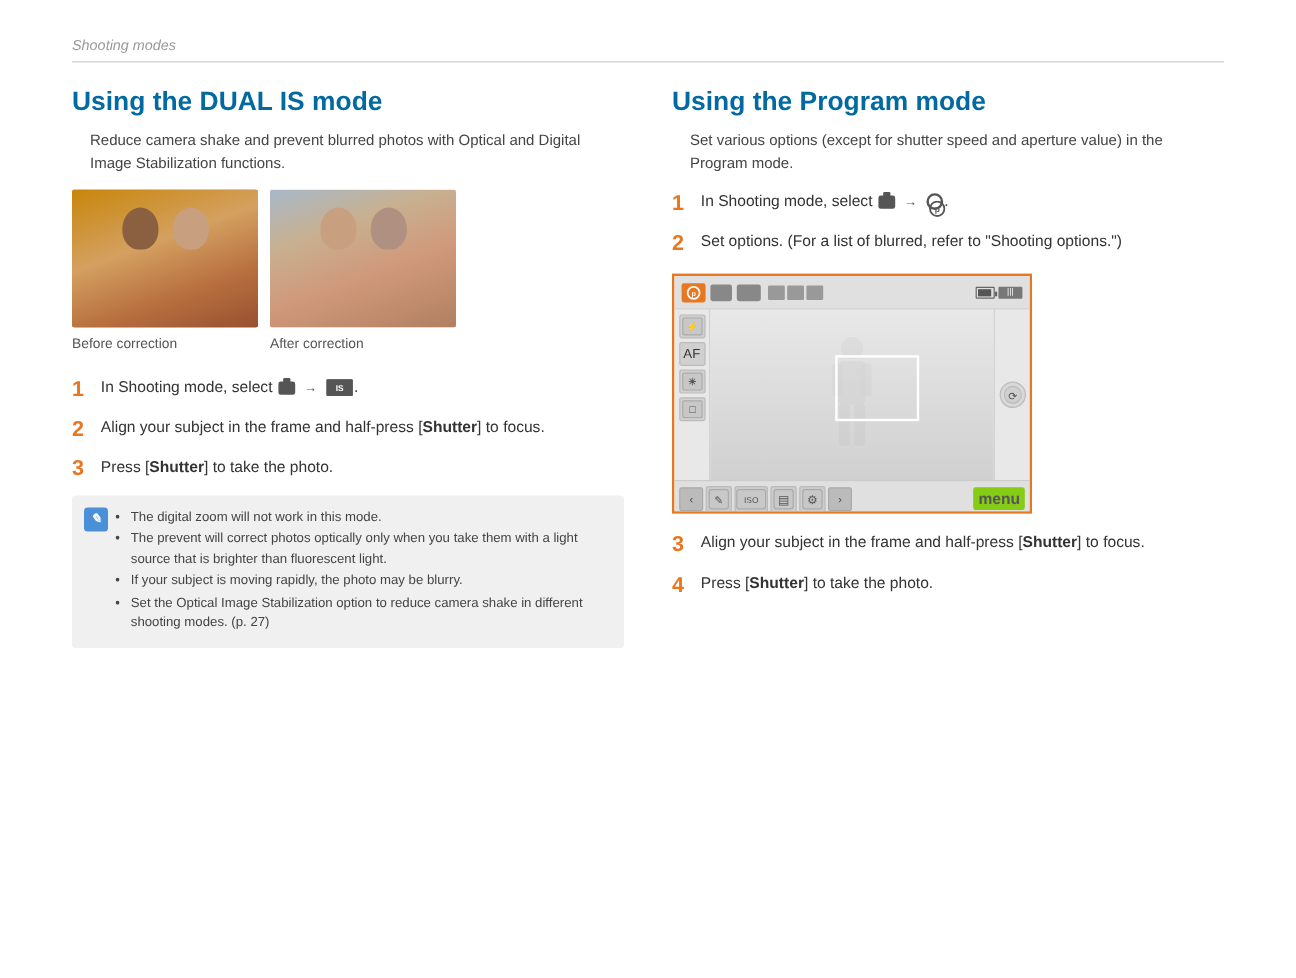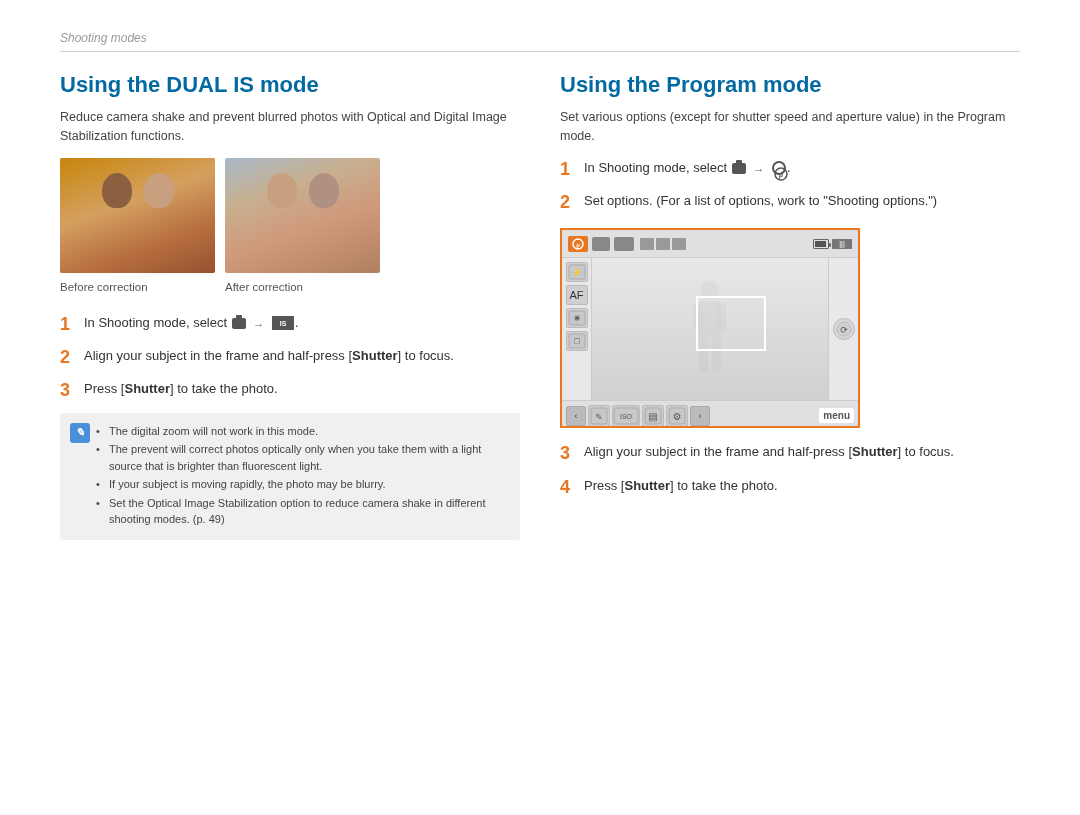--- a/index.html
+++ b/index.html
@@ -55,20 +55,21 @@
       font-weight: bold;
       margin-bottom: 10px;
     }
 
     
     .desc-text {
       font-size: 12.5px;
       color: #444;
       line-height: 1.5;
       margin-bottom: 12px;
+      margin-left: 15px;
     }
 
     
     .photo-pair {
       display: flex;
       gap: 10px;
       margin-bottom: 8px;
     }
 
     .photo-box {
@@ -286,24 +287,24 @@
       border-radius: 2px;
       display: flex;
       align-items: center;
       justify-content: center;
       font-size: 7px;
       color: #444;
     }
 
     .cam-menu-text {
       margin-left: auto;
-      font-size: 10px;
+      font-size: 13px;
       color: #555;
       font-weight: bold;
-      background: #ffffff;
+      background: #84cc16;
       padding: 2px 4px;
       border-radius: 2px;
     }
 
     .cam-nav-btn {
       width: 20px;
       height: 20px;
       background: #bbb;
       border: 1px solid #aaa;
       border-radius: 2px;
@@ -504,21 +505,21 @@
         <div class="note-item">
           <span class="note-bullet">•</span>
           <span>The prevent will correct photos optically only when you take them with a light source that is brighter than fluorescent light.</span>
         </div>
         <div class="note-item">
           <span class="note-bullet">•</span>
           <span>If your subject is moving rapidly, the photo may be blurry.</span>
         </div>
         <div class="note-item">
           <span class="note-bullet">•</span>
-          <span>Set the Optical Image Stabilization option to reduce camera shake in different shooting modes. (p. 49)</span>
+          <span>Set the Optical Image Stabilization option to reduce camera shake in different shooting modes. (p. 27)</span>
         </div>
       </div>
     </div>
 
     <div class="col-right">
       <h2 class="section-heading">Using the Program mode</h2>
       <p class="desc-text">Set various options (except for shutter speed and aperture value) in the Program mode.</p>
 
       <div class="step">
         <span class="step-number">1</span>
@@ -531,21 +532,21 @@
               <circle cx="7" cy="7" r="6" fill="none" stroke="#555" stroke-width="1.5"></circle>
               <text x="7" y="10" text-anchor="middle" fill="#555" font-size="7" font-weight="bold">p</text>
             </svg>
           </span>.
         </span>
       </div>
 
       <div class="step">
         <span class="step-number">2</span>
         <span class="step-text">
-          Set options. (For a list of options, work to "Shooting options.")
+          Set options. (For a list of blurred, refer to "Shooting options.")
         </span>
       </div>
 
       <div class="camera-ui">
 
         <div class="camera-top-bar">
           <div class="cam-top-icon-orange">
             <svg width="16" height="12" viewBox="0 0 16 12">
               <circle cx="8" cy="6" r="5" fill="none" stroke="white" stroke-width="1.5"></circle>
               <text x="8" y="9" text-anchor="middle" fill="white" font-size="6" font-weight="bold">p</text>

